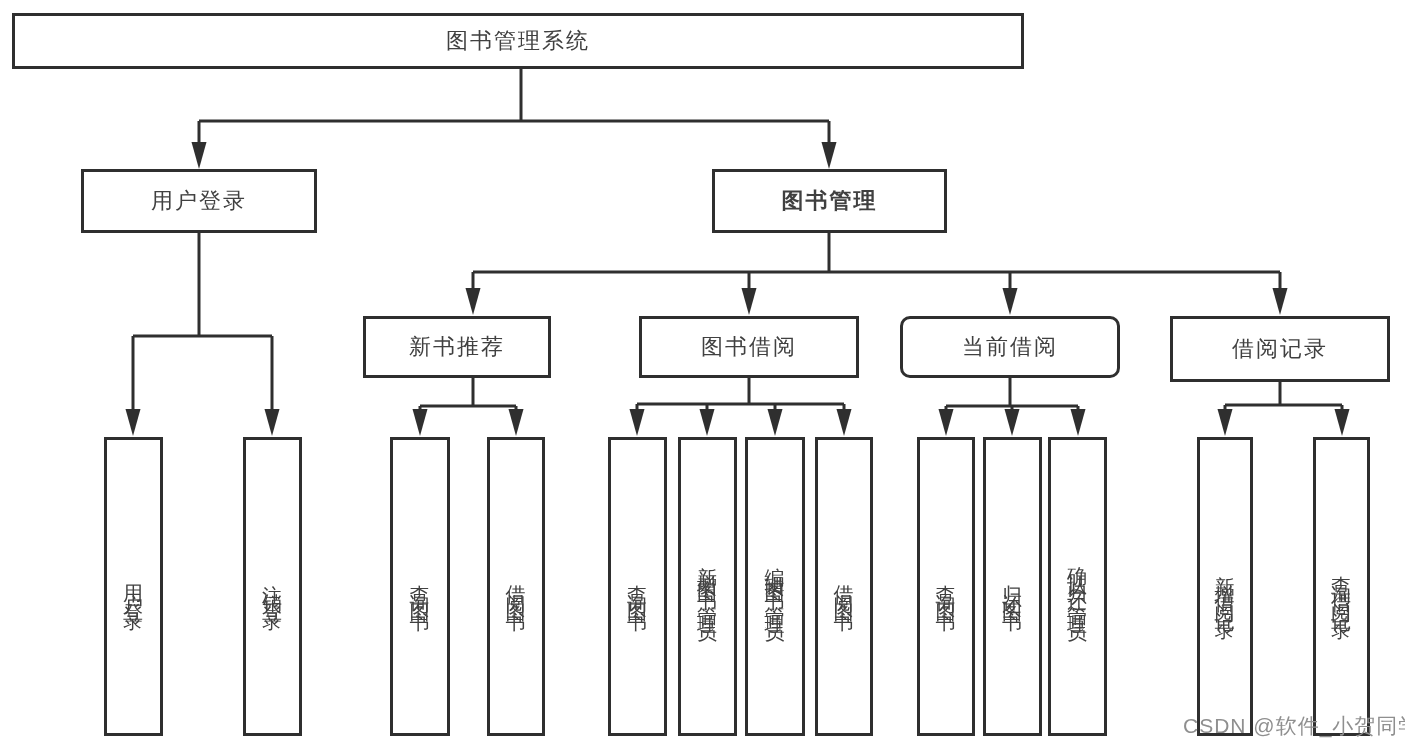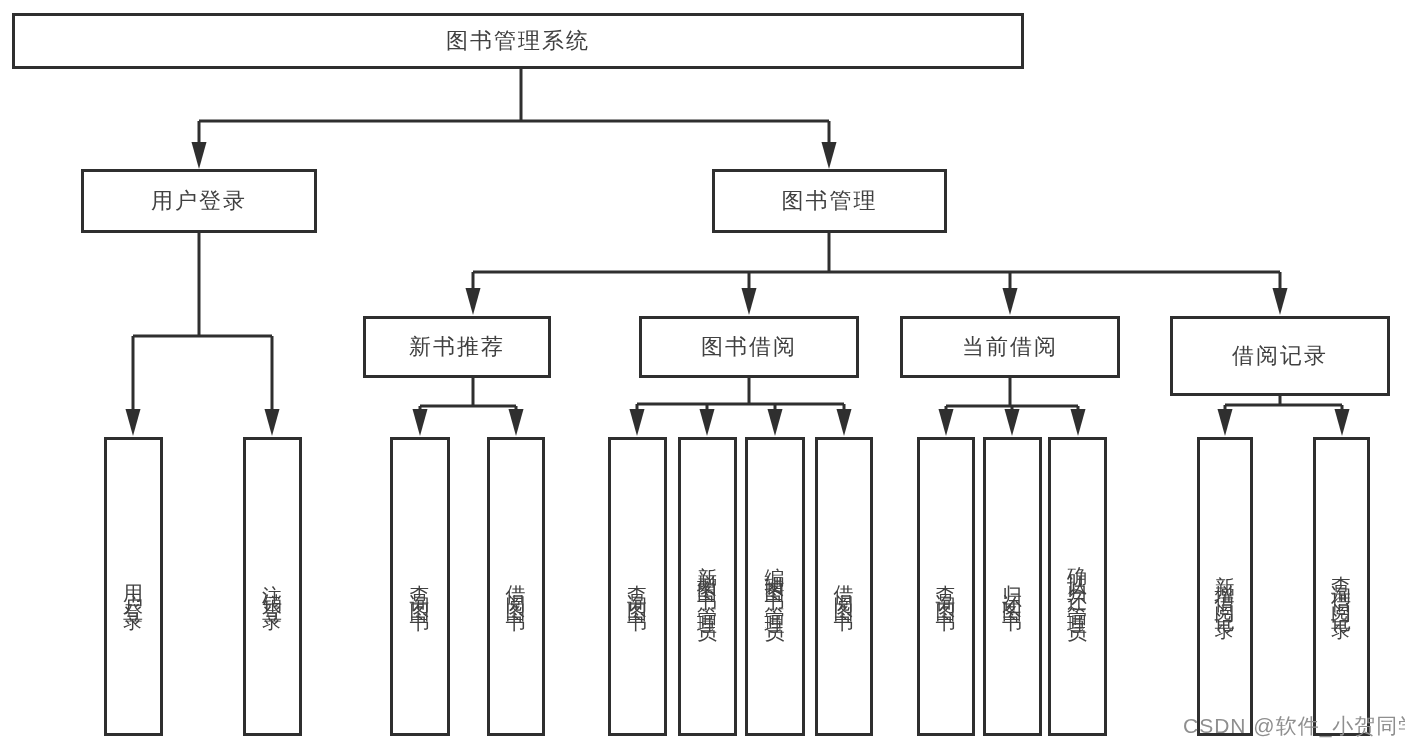--- a/index.html
+++ b/index.html
@@ -104,26 +104,26 @@
       <line x1="1225" y1="405" x2="1225" y2="415"></line>
       <line x1="1342" y1="405" x2="1342" y2="415"></line>
       <polygon points="1217.5,409 1232.5,409 1225,436"></polygon>
       <polygon points="1334.5,409 1349.5,409 1342,436"></polygon>
     </g>
   </svg>
 
   <div class="box h-box" style="left:12px; top:13px; width:1012px; height:56px;">图书管理系统</div>
 
   <div class="box h-box" style="left:81px; top:169px; width:236px; height:64px;">用户登录</div>
-  <div class="box h-box" style="left:712px; top:169px; width:235px; height:64px;">图书管理</div>
+  <div class="box h-box" style="left:712px; top:169px; width:235px; height:64px;font-weight:bold;">图书管理</div>
 
   <div class="box h-box" style="left:363px; top:316px; width:188px; height:62px;">新书推荐</div>
   <div class="box h-box" style="left:639px; top:316px; width:220px; height:62px;text-align:center;">图书借阅</div>
-  <div class="box h-box" style="left:900px; top:316px; width:220px; height:62px;">当前借阅</div>
-  <div class="box h-box" style="left:1170px; top:316px; width:220px; height:80px;">借阅记录</div>
+  <div class="box h-box" style="left:900px; top:316px; width:220px; height:62px;border-radius:10px;">当前借阅</div>
+  <div class="box h-box" style="left:1170px; top:316px; width:220px; height:66px;">借阅记录</div>
 
   <div class="box v-box" style="left:104px; top:437px; width:59px; height:299px;">用户登录</div>
   <div class="box v-box" style="left:243px; top:437px; width:59px; height:299px;">注销登录</div>
 
   <div class="box v-box" style="left:390px; top:437px; width:60px; height:299px;">查询图书</div>
   <div class="box v-box" style="left:487px; top:437px; width:58px; height:299px;">借阅图书</div>
 
   <div class="box v-box" style="left:608px; top:437px; width:59px; height:299px;">查询图书</div>
   <div class="box v-box long" style="left:678px; top:437px; width:59px; height:299px;">新增图书（管理员）</div>
   <div class="box v-box long" style="left:745px; top:437px; width:60px; height:299px;">编辑图书（管理员）</div>

